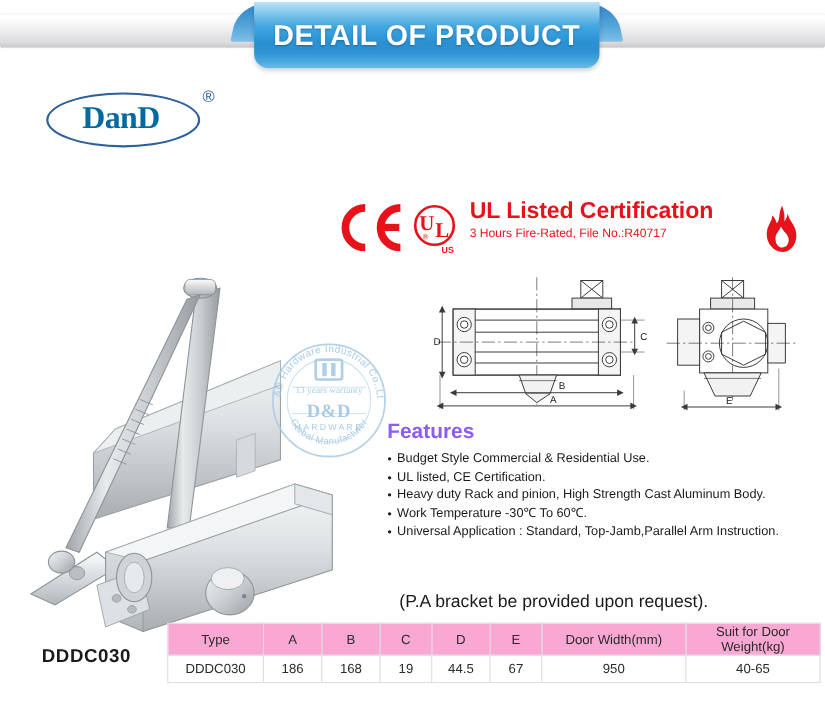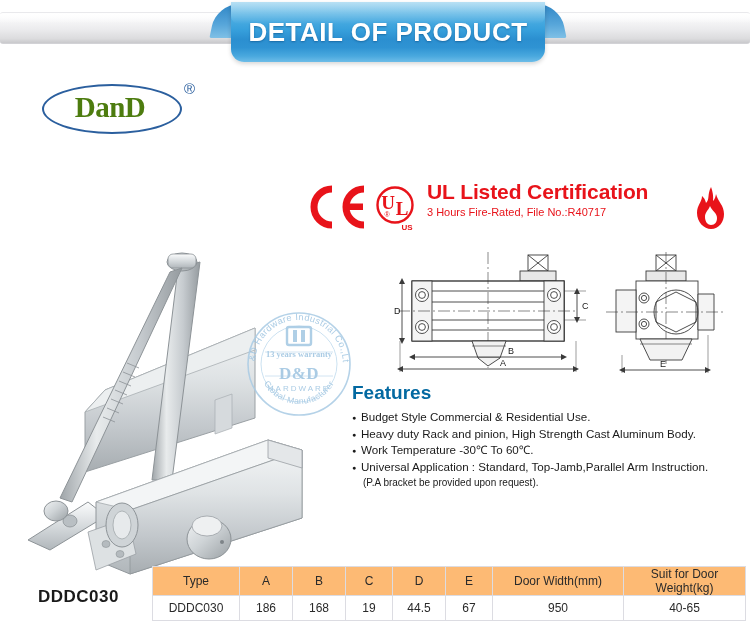--- a/index.html
+++ b/index.html
@@ -130,21 +130,21 @@
     left: 6px;
     top: 10px;
     width: 136px;
     height: 46px;
     display: flex;
     align-items: center;
     justify-content: center;
     font-family: "Liberation Serif", serif;
     font-size: 29px;
     font-weight: bold;
-    color: #4d7c0f;
+    color: #0369a1;
     letter-spacing: -0.5px;
   }
   .brand-reg {
     position: absolute;
     left: 148px;
     top: 6px;
     font-size: 15px;
     color: #2b5f9e;
     font-family: "Liberation Sans", sans-serif;
   }
@@ -182,21 +182,21 @@
   }
   .wm-sub {
     top: 76px;
     font-size: 8px;
     letter-spacing: 2px;
     font-family: "Liberation Sans", sans-serif;
   }
   .wm-warranty {
     top: 41px;
     font-size: 8.5px;
-    font-weight: bold;
+    font-weight: normal;
     font-family: "Liberation Serif", serif;
   }
 
   
   .cert-row {
     position: absolute;
     left: 305px;
     top: 180px;
     width: 440px;
     height: 58px;
@@ -254,46 +254,47 @@
   
   .features {
     position: absolute;
     left: 352px;
     top: 382px;
     width: 398px;
   }
   .features-title {
     font-size: 19px;
     font-weight: bold;
-    color: #0369a1;
+    color: #8b5cf6;
     margin: 0 17px 5px 0;
     font-family: "Liberation Sans", sans-serif;
   }
   .feature-item {
     font-size: 11.6px;
     line-height: 16.5px;
     color: #1a1a1a;
     white-space: nowrap;
     padding-left: 9px;
     position: relative;
   }
   .feature-item::before {
     content: "\25CF";
     position: absolute;
     left: 0;
     top: 0;
     font-size: 7px;
     line-height: 17px;
   }
   .feature-cont {
-    font-size: 10px;
+    font-size: 16px;
     line-height: 16.5px;
     color: #1a1a1a;
     white-space: nowrap;
     padding-left: 11px;
+    margin-top: 48px;
   }
 
   
   .model-label {
     position: absolute;
     left: 38px;
     top: 587px;
     font-size: 17px;
     font-weight: bold;
     color: #1a1a1a;
@@ -312,21 +313,21 @@
   }
   .spec-table th,
   .spec-table td {
     border: 1px solid #dcdce2;
     text-align: center;
     height: 24px;
     font-weight: normal;
     padding: 0 2px;
   }
   .spec-table thead th {
-    background: #fdba74;
+    background: #f9a8d4;
     color: #2a2a2a;
   }
   .spec-table tbody td {
     background: #ffffff;
   }
 </style>
 </head>
 <body>
 
 <div class="page">
@@ -583,20 +584,21 @@
         <text x="60" y="117" fill="#1a1a1a" stroke="none">E</text>
         <line x1="22" y1="105" x2="22" y2="123" stroke-width="0.5"></line>
         <line x1="108" y1="85" x2="108" y2="123" stroke-width="0.5"></line>
       </g>
     </svg>
   </div>
 
   <div class="features">
     <div class="features-title">Features</div>
     <div class="feature-item">Budget Style Commercial &amp; Residential Use.</div>
+    <div class="feature-item">UL listed,  CE Certification.</div>
     <div class="feature-item">Heavy duty Rack and pinion,  High Strength Cast Aluminum Body.</div>
     <div class="feature-item">Work Temperature -30℃ To 60℃.</div>
     <div class="feature-item">Universal Application : Standard,  Top-Jamb,Parallel Arm Instruction.</div>
     <div class="feature-cont">(P.A bracket be provided upon request).</div>
   </div>
 
   <div class="model-label">DDDC030</div>
 
   <table class="spec-table">
     <thead>

